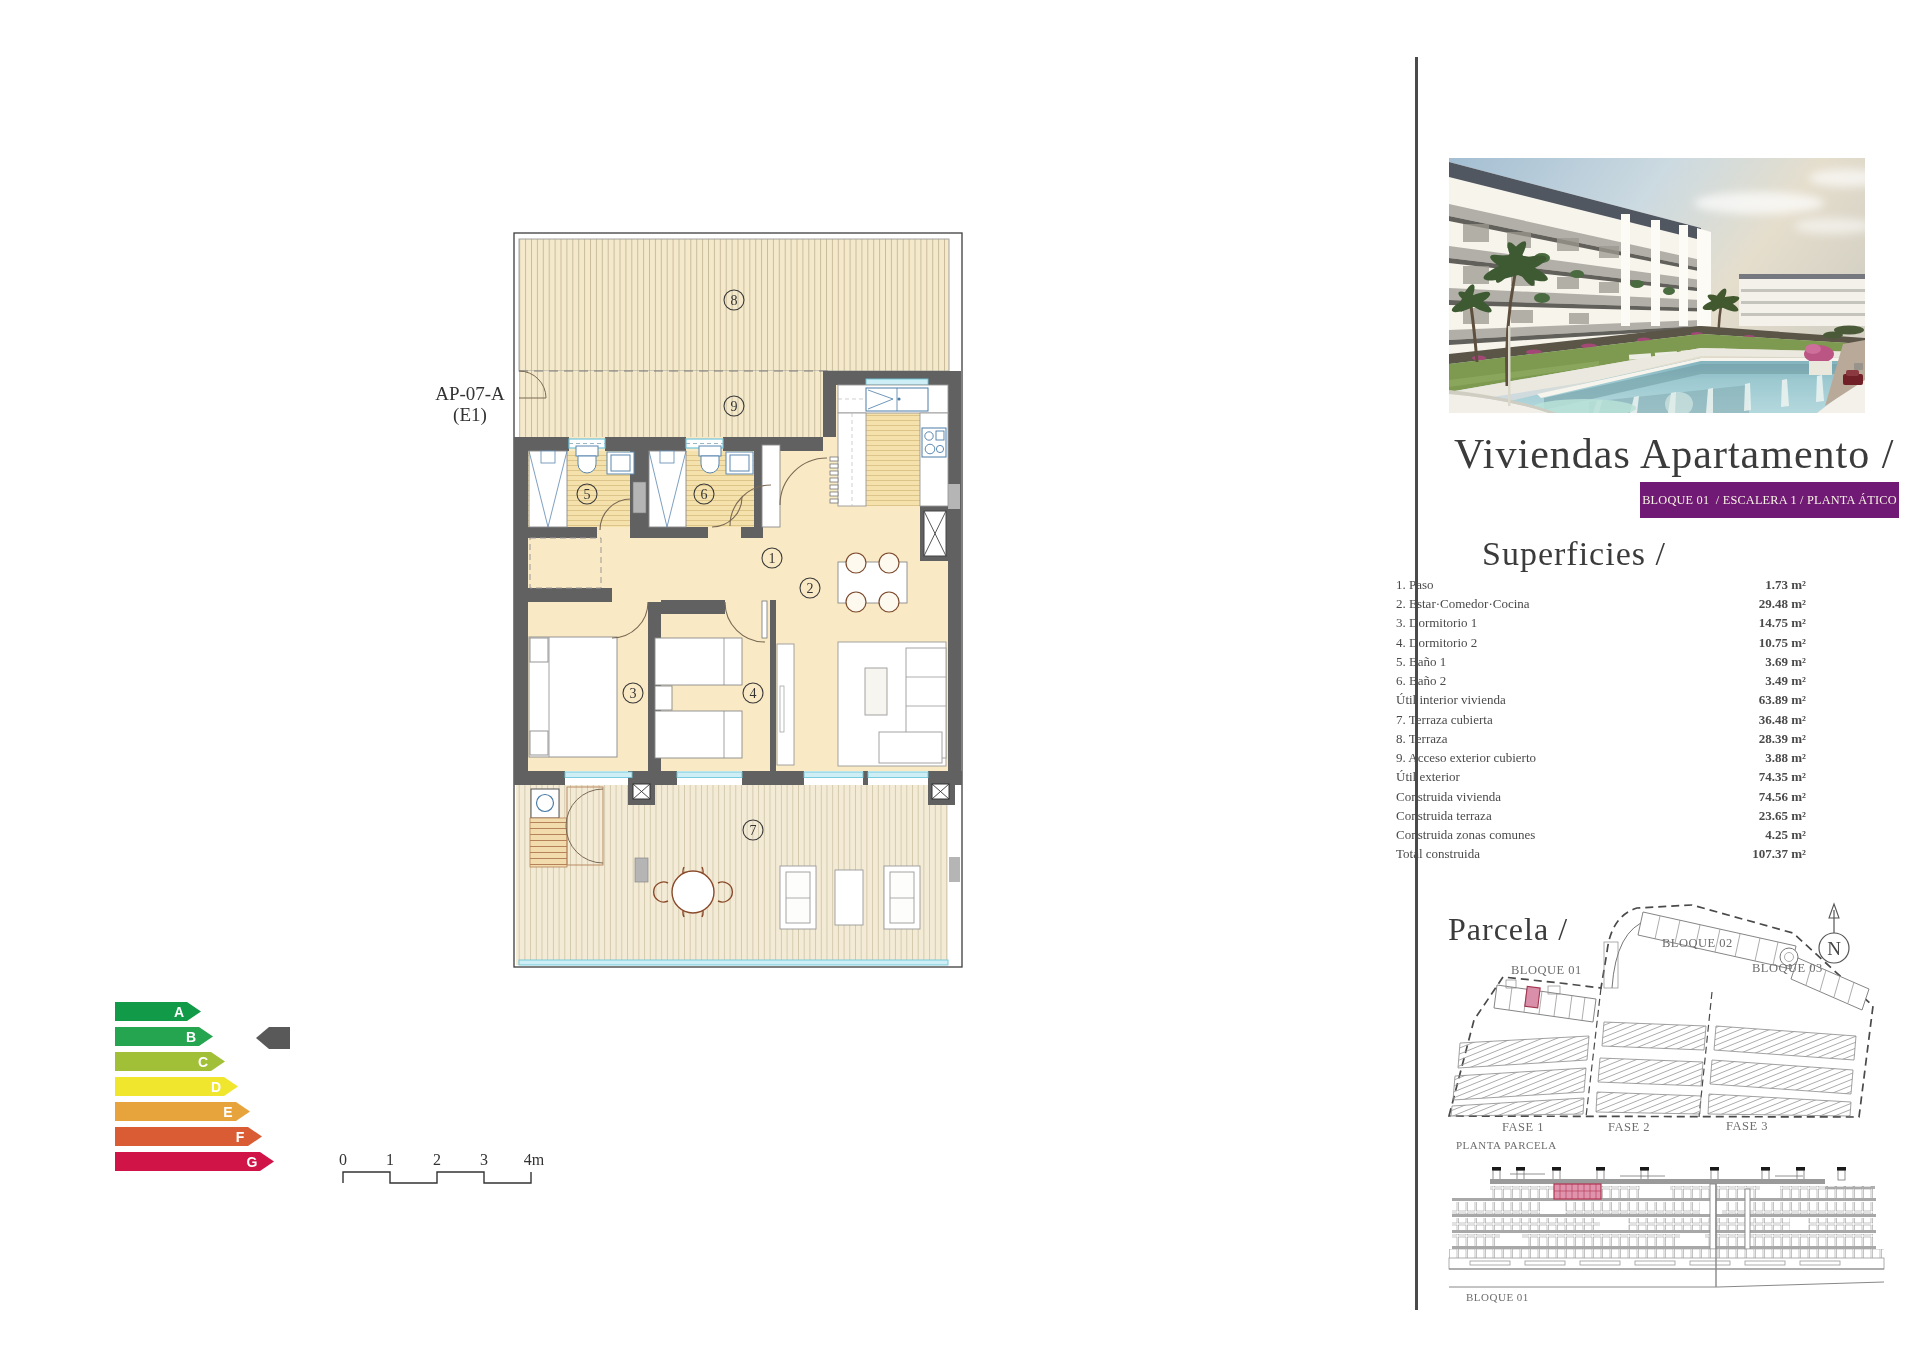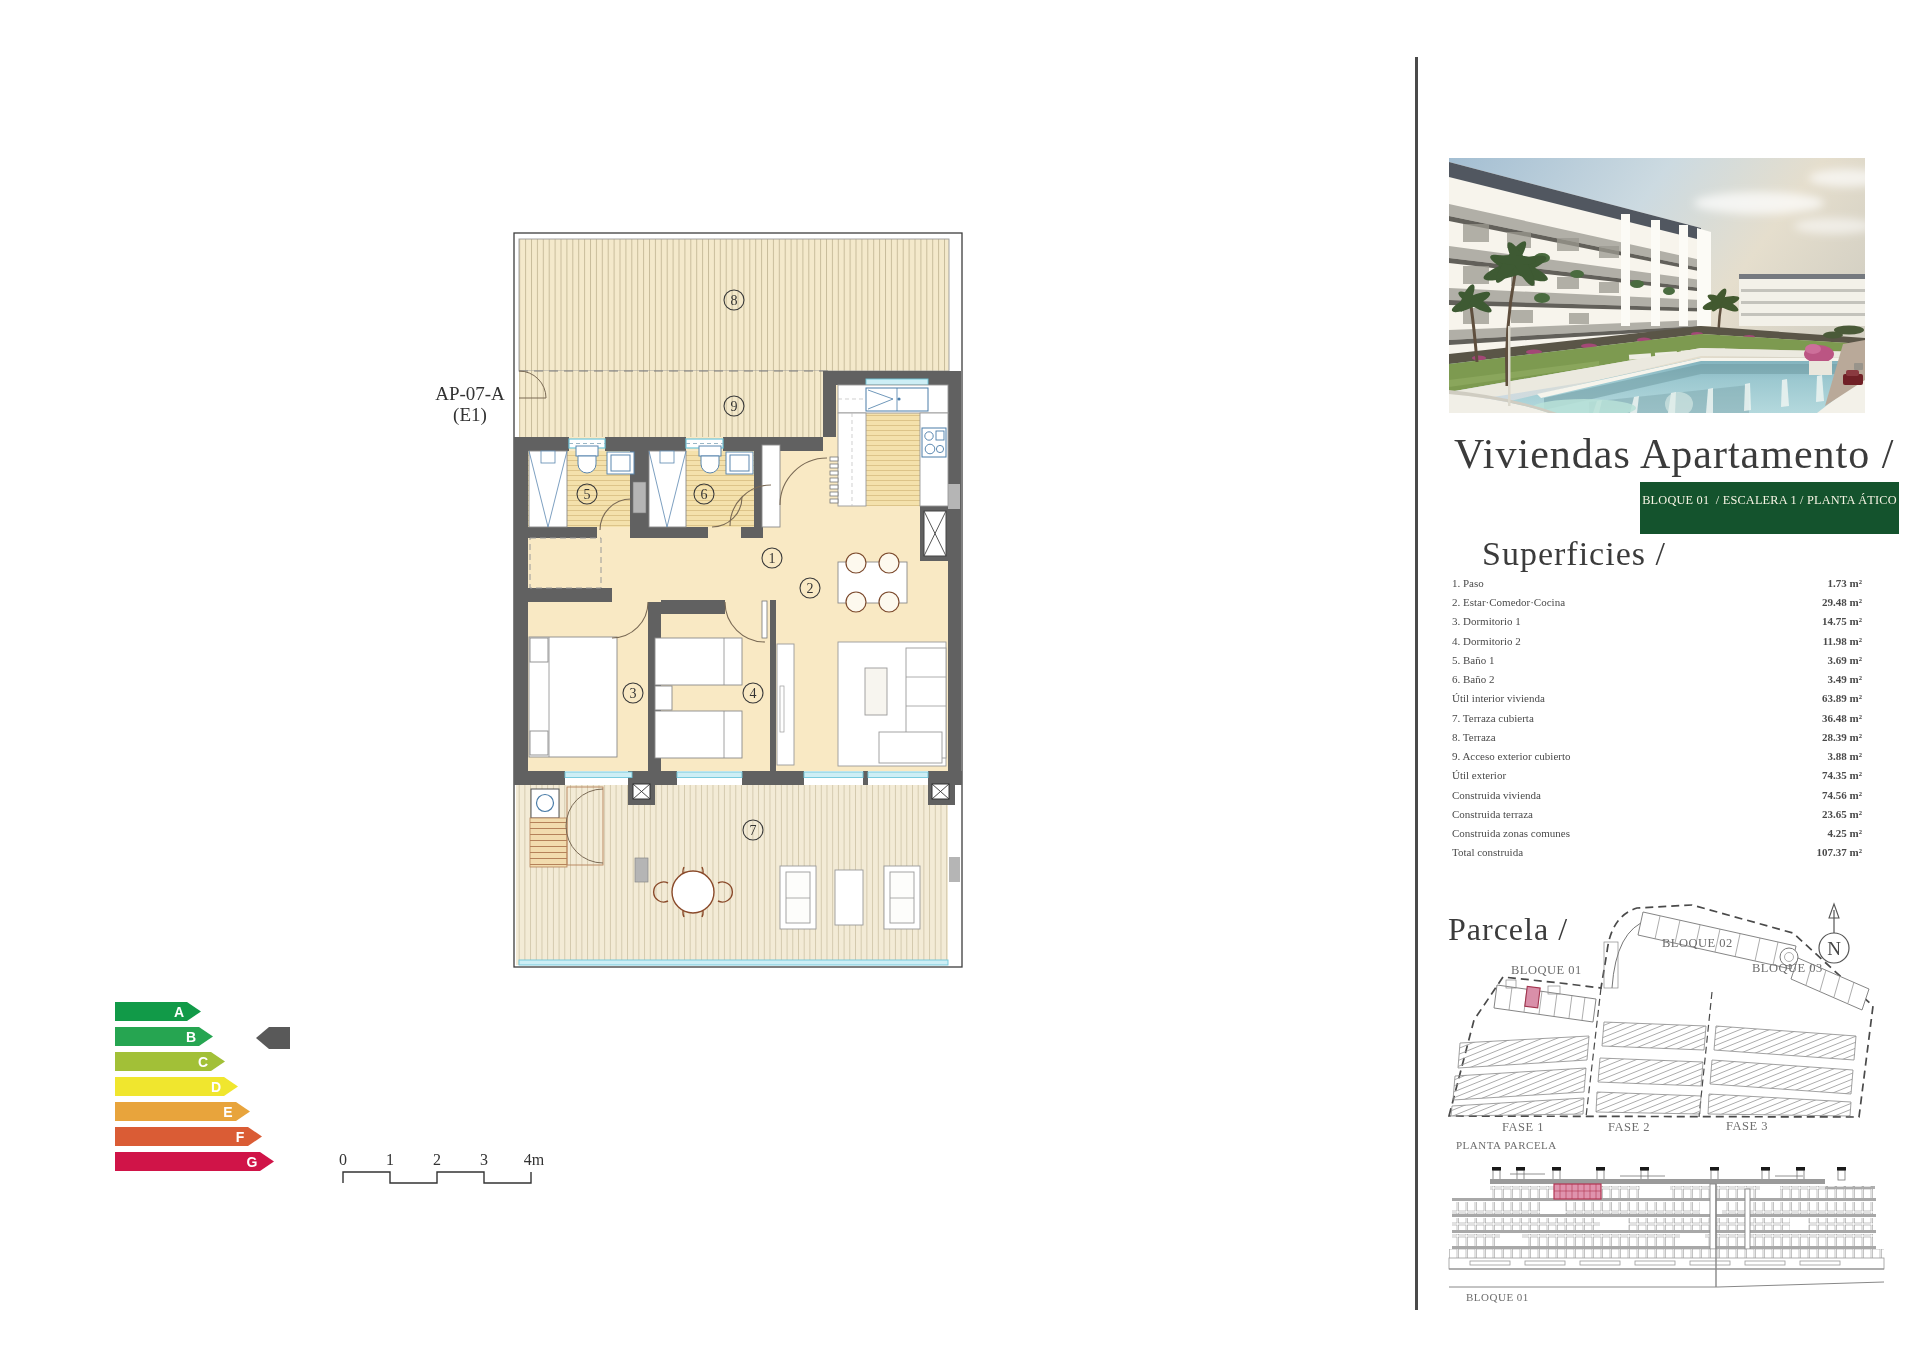--- a/index.html
+++ b/index.html
@@ -1,25 +1,25 @@
 <!DOCTYPE html>
 <html><head>
 <meta charset="utf-8">
 <style>
   html,body{margin:0;padding:0;background:#fff;}
   #page{position:relative;width:1920px;height:1357px;background:#ffffff;overflow:hidden;
         font-family:"Liberation Serif", serif;}
   .abs{position:absolute;}
   .ser{font-family:"Liberation Serif", serif;color:#3d3d3d;}
   #title{left:1454px;top:430px;font-size:42px;color:#3b3b3b;letter-spacing:1px;}
-  #badge{left:1640px;top:482px;width:259px;height:52px;background:#14532d;color:#f7f4e4;
+  #badge{left:1640px;top:482px;width:259px;height:36px;background:#701a75;color:#f7f4e4;
          font-size:12.3px;letter-spacing:0.2px;text-align:center;line-height:37px;white-space:nowrap;}
   #sup{left:1450px;top:535px;font-size:34px;color:#3b3b3b;letter-spacing:1px;margin-left:32px;}
   #parc{left:1448px;top:911px;font-size:32px;color:#3b3b3b;letter-spacing:1px;}
-  .trow{position:absolute;left:1452px;width:410px;font-size:11px;color:#4a4a4a;}
+  .trow{position:absolute;left:1396px;width:410px;font-size:13px;color:#4a4a4a;}
   .trow b{position:absolute;right:0;top:0;font-weight:bold;}
   .lbl{position:absolute;font-size:11px;color:#6d6d6d;letter-spacing:0.5px;text-align:center;}
 </style>
 </head>
 <body>
 <div id="page">
 
   <svg class="abs" style="left:0;top:0" width="1920" height="1357" viewBox="0 0 1920 1357">
     <defs>
       <pattern id="vst" width="5.9" height="8" patternUnits="userSpaceOnUse">
@@ -605,21 +605,21 @@
 
   <div class="abs" style="left:1415px;top:57px;width:3px;height:1253px;background:#4a4a4a;"></div>
   <div class="abs ser" id="title">Viviendas Apartamento /</div>
   <div class="abs" id="badge">BLOQUE 01&nbsp; / ESCALERA 1 / PLANTA ÁTICO</div>
   <div class="abs ser" id="sup">Superficies /</div>
   <div class="abs ser" id="parc">Parcela /</div>
   <div id="tbl">
     <div class="trow" style="top:577px">1. Paso<b>1.73 m²</b></div>
     <div class="trow" style="top:596px">2. Estar·Comedor·Cocina<b>29.48 m²</b></div>
     <div class="trow" style="top:615px">3. Dormitorio 1<b>14.75 m²</b></div>
-    <div class="trow" style="top:635px">4. Dormitorio 2<b>11.98 m²</b></div>
+    <div class="trow" style="top:635px">4. Dormitorio 2<b>10.75 m²</b></div>
     <div class="trow" style="top:654px">5. Baño 1<b>3.69 m²</b></div>
     <div class="trow" style="top:673px">6. Baño 2<b>3.49 m²</b></div>
     <div class="trow" style="top:692px">Útil interior vivienda<b>63.89 m²</b></div>
     <div class="trow" style="top:712px">7. Terraza cubierta<b>36.48 m²</b></div>
     <div class="trow" style="top:731px">8. Terraza<b>28.39 m²</b></div>
     <div class="trow" style="top:750px">9. Acceso exterior cubierto<b>3.88 m²</b></div>
     <div class="trow" style="top:769px">Útil exterior<b>74.35 m²</b></div>
     <div class="trow" style="top:789px">Construida vivienda<b>74.56 m²</b></div>
     <div class="trow" style="top:808px">Construida terraza<b>23.65 m²</b></div>
     <div class="trow" style="top:827px">Construida zonas comunes<b>4.25 m²</b></div>

